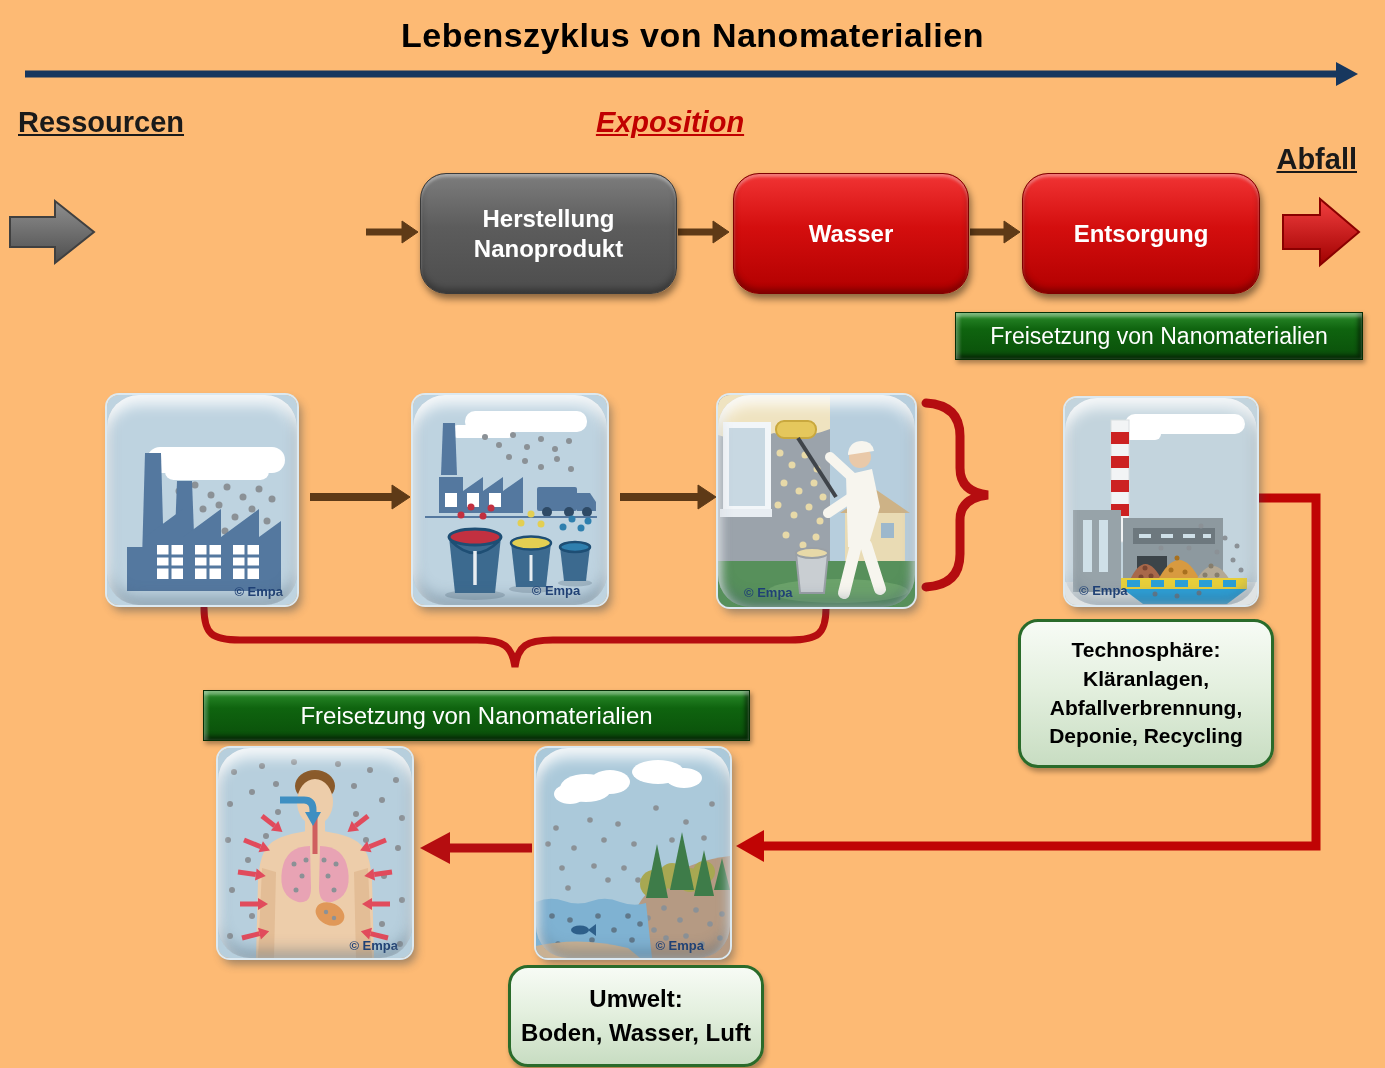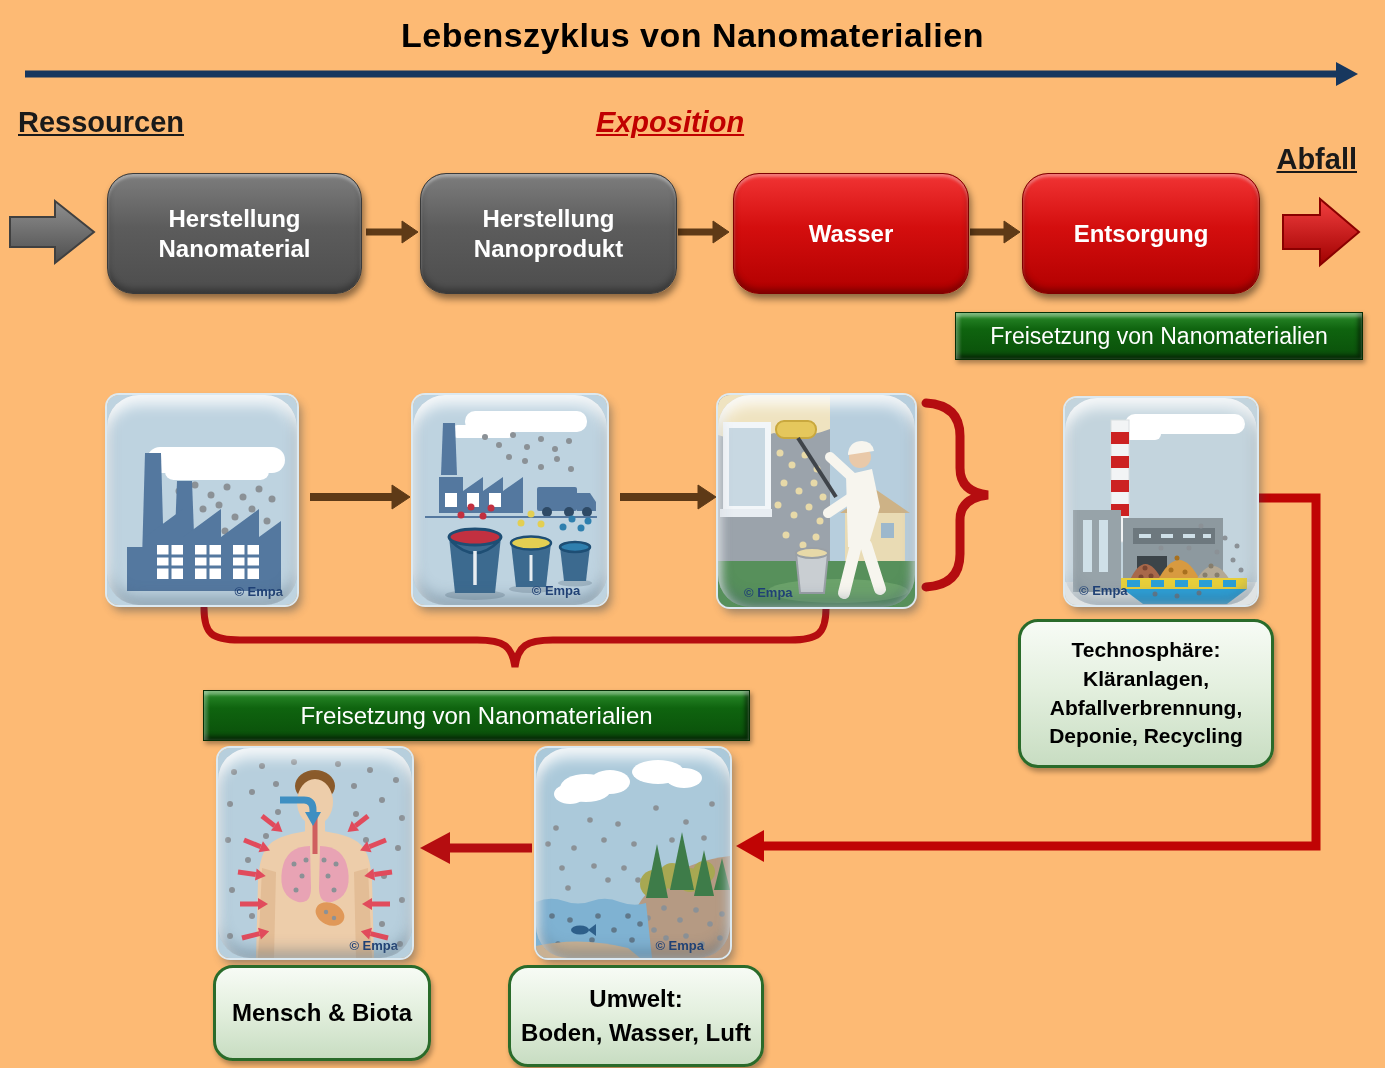--- a/index.html
+++ b/index.html
@@ -112,23 +112,20 @@
     <g>
       <line x1="532" y1="848" x2="450" y2="848" stroke="#B50D10" stroke-width="9"></line>
       <polygon points="450,832 450,864 420,848" fill="#B50D10"></polygon>
     </g>
   </svg>
 
   <div class="tl-label tl-start">Ressourcen</div>
   <div class="tl-label tl-mid">Exposition</div>
   <div class="tl-label tl-end">Abfall</div>
 
-  <div class="pbox gray s1">
-    <span>Herstellung Nanomaterial</span>
-    </div>
   <div class="pbox gray s2">
     <span>Herstellung Nanoprodukt</span>
     </div>
   <div class="pbox red s3">
     <span>Wasser</span>
     </div>
   <div class="pbox red s4">
     <span>Entsorgung</span>
     </div>
 
@@ -557,21 +554,18 @@
         <circle cx="22" cy="196" r="2.8"></circle>
           <circle cx="74" cy="200" r="2.8"></circle>
           <circle cx="96" cy="192" r="2.8"></circle>
         <circle cx="104" cy="176" r="2.8"></circle>
       </g>
       <path d="M0,198 Q44,188 92,200 L104,210 L0,210 Z" fill="#C9B193"></path>
       <text x="168" y="202" text-anchor="end">© Empa</text>
     </svg>
   </div>
 
-  <div class="greenbox mensch">
-    <span>Mensch &amp; Biota</span>
-  </div>
   <div class="greenbox umwelt">
     <span>Umwelt:</span>
     <span>Boden, Wasser, Luft</span>
   </div>
 
 </div>
 
 </body></html>

